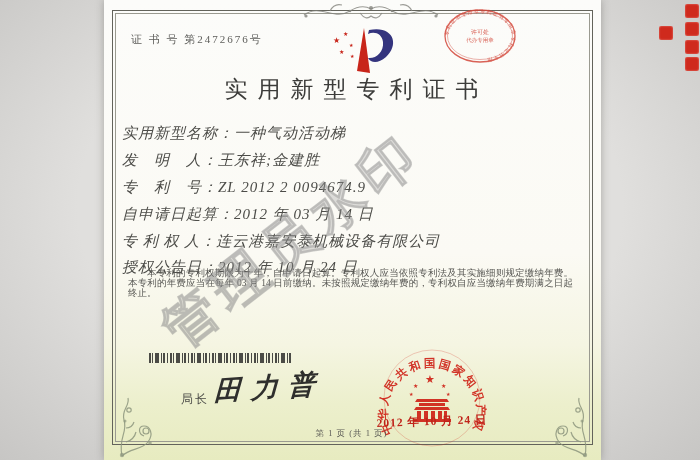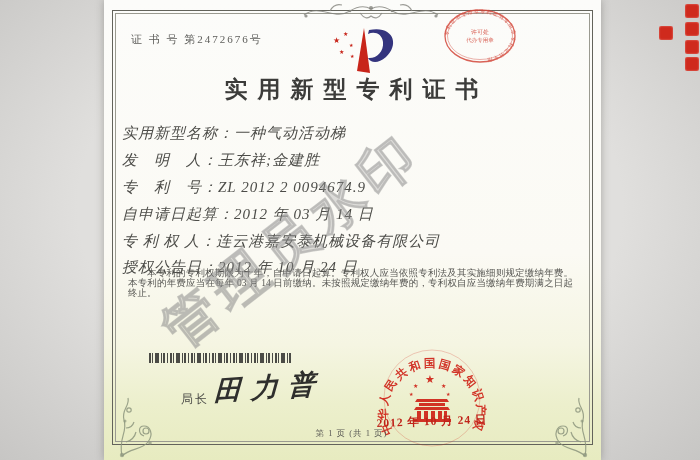--- a/index.html
+++ b/index.html
@@ -24,21 +24,21 @@
   .frame::after{
     content:"";position:absolute;inset:2px;border:1px solid #9a9a90;
   }
   .certno{
     position:absolute;left:131px;top:32px;
     font-size:11px;color:#5d5d5a;letter-spacing:2px;
   }
   .logo{position:absolute;left:323px;top:25px;}
   .title{
     position:absolute;left:112px;top:74px;width:479px;text-align:center;
-    font-size:23px;font-weight:bold;color:#3c3c3a;letter-spacing:10px;text-indent:10px;
+    font-size:23px;font-weight:normal;color:#3c3c3a;letter-spacing:10px;text-indent:10px;
   }
   .field{
     position:absolute;left:122px;width:450px;font-size:15px;color:#4c4c48;
     letter-spacing:1px;white-space:nowrap;font-style:italic;
   }
   .field .lab{color:#4c4c48;}
   .field .val{color:#4c4c48;}
   .bodytext{
     position:absolute;left:128px;top:269px;width:445px;
     font-size:9.5px;line-height:9.8px;color:#565652;text-align:justify;

